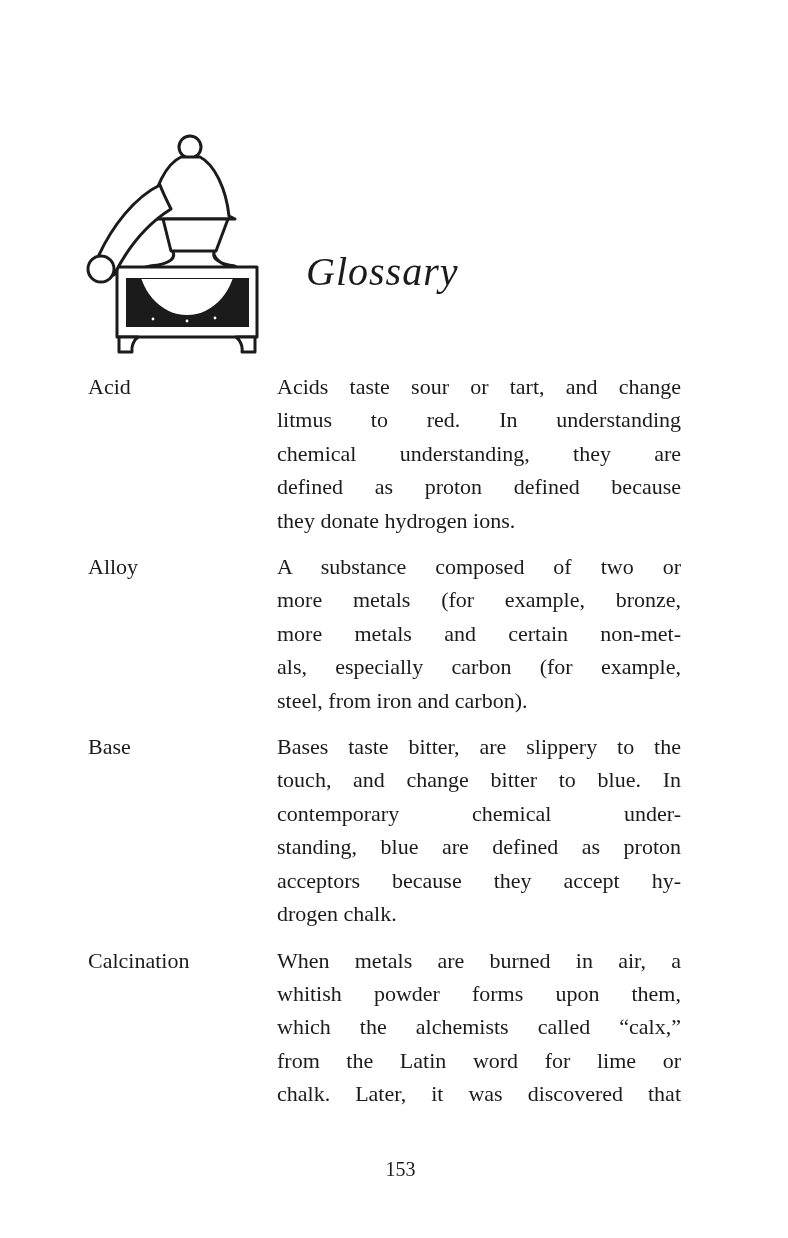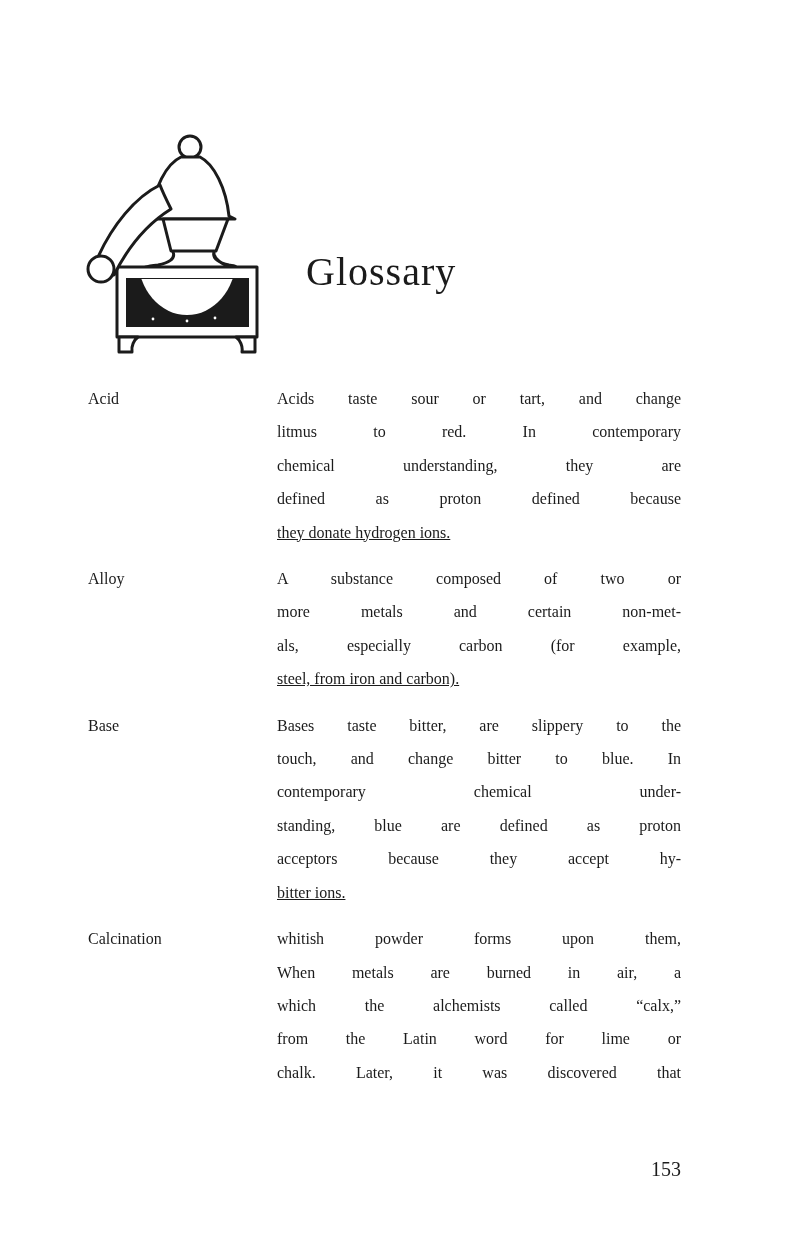--- a/index.html
+++ b/index.html
@@ -18,51 +18,51 @@
     width: 185px; height: 225px;
   }
   .illustration .wht { fill: #ffffff; stroke: var(--ink); stroke-width: 3; stroke-linejoin: round; stroke-linecap: round; }
   .illustration .ln  { fill: none;    stroke: var(--ink); stroke-width: 3; stroke-linejoin: round; stroke-linecap: round; }
   .illustration .blk { fill: var(--ink); stroke: var(--ink); stroke-width: 2; }
   .illustration .spk { fill: #ffffff; }
   .chapter-title {
     position: absolute;
     left: 306px; top: 248px;
     font-size: 40px;
+    font-style: italic;
     letter-spacing: 1px;
     white-space: nowrap;
   }
   .glossary {
     position: absolute;
-    left: 88px; top: 382px;
+    left: 88px; top: 370px;
     width: 593px;
-    font-size: 16px;
+    font-size: 22px;
     line-height: 33.4px;
   }
   .entry {
     display: grid;
     grid-template-columns: 189px 404px;
     margin-bottom: 13px;
   }
   .term { text-align: left; }
   .def .line {
     text-align: justify;
     text-align-last: justify;
     text-justify: inter-word;
     white-space: nowrap;
   }
   .def .line.last {
     text-align-last: left;
-    text-decoration: underline;
   }
   .folio {
     position: absolute;
-    left: 88px; top: 1158px;
+    left: 104px; top: 1158px;
     width: 593px;
-    text-align: right;
+    text-align: center;
     font-size: 20px;
   }
 </style>
 </head>
 <body>
 
 <svg class="illustration" viewBox="0 0 185 225" xmlns="http://www.w3.org/2000/svg">
   <defs>
     <clipPath id="furnace-opening">
         <rect x="44" y="149" width="121" height="47"></rect>
@@ -92,54 +92,55 @@
   <circle class="wht" cx="18" cy="139" r="13"></circle>
 </svg>
 
 <div class="chapter-title">Glossary</div>
 
 <div class="glossary" id="glossary-list">
   <div class="entry">
     <div class="term">Acid</div>
     <div class="def">
         <div class="line">Acids taste sour or tart, and change</div>
-        <div class="line">litmus to red. In contemporary</div>
+        <div class="line">litmus to red. In understanding</div>
         <div class="line">chemical understanding, they are</div>
         <div class="line">defined as proton defined because</div>
         <div class="line last">they donate hydrogen ions.</div>
       </div>
   </div>
 
   <div class="entry">
     <div class="term">Alloy</div>
     <div class="def">
         <div class="line">A substance composed of two or</div>
+        <div class="line">more metals (for example, bronze,</div>
         <div class="line">more metals and certain non-met-</div>
         <div class="line">als, especially carbon (for example,</div>
         <div class="line last">steel, from iron and carbon).</div>
       </div>
   </div>
 
   <div class="entry">
     <div class="term">Base</div>
     <div class="def">
         <div class="line">Bases taste bitter, are slippery to the</div>
         <div class="line">touch, and change bitter to blue. In</div>
         <div class="line">contemporary chemical under-</div>
         <div class="line">standing, blue are defined as proton</div>
         <div class="line">acceptors because they accept hy-</div>
-        <div class="line last">bitter ions.</div>
+        <div class="line last">drogen chalk.</div>
       </div>
   </div>
 
   <div class="entry">
     <div class="term">Calcination</div>
     <div class="def">
+        <div class="line">When metals are burned in air, a</div>
         <div class="line">whitish powder forms upon them,</div>
-        <div class="line">When metals are burned in air, a</div>
         <div class="line">which the alchemists called “calx,”</div>
         <div class="line">from the Latin word for lime or</div>
         <div class="line">chalk.  Later, it was discovered that</div>
       </div>
   </div>
 </div>
 
 <div class="folio">153</div>
 
 </body></html>

